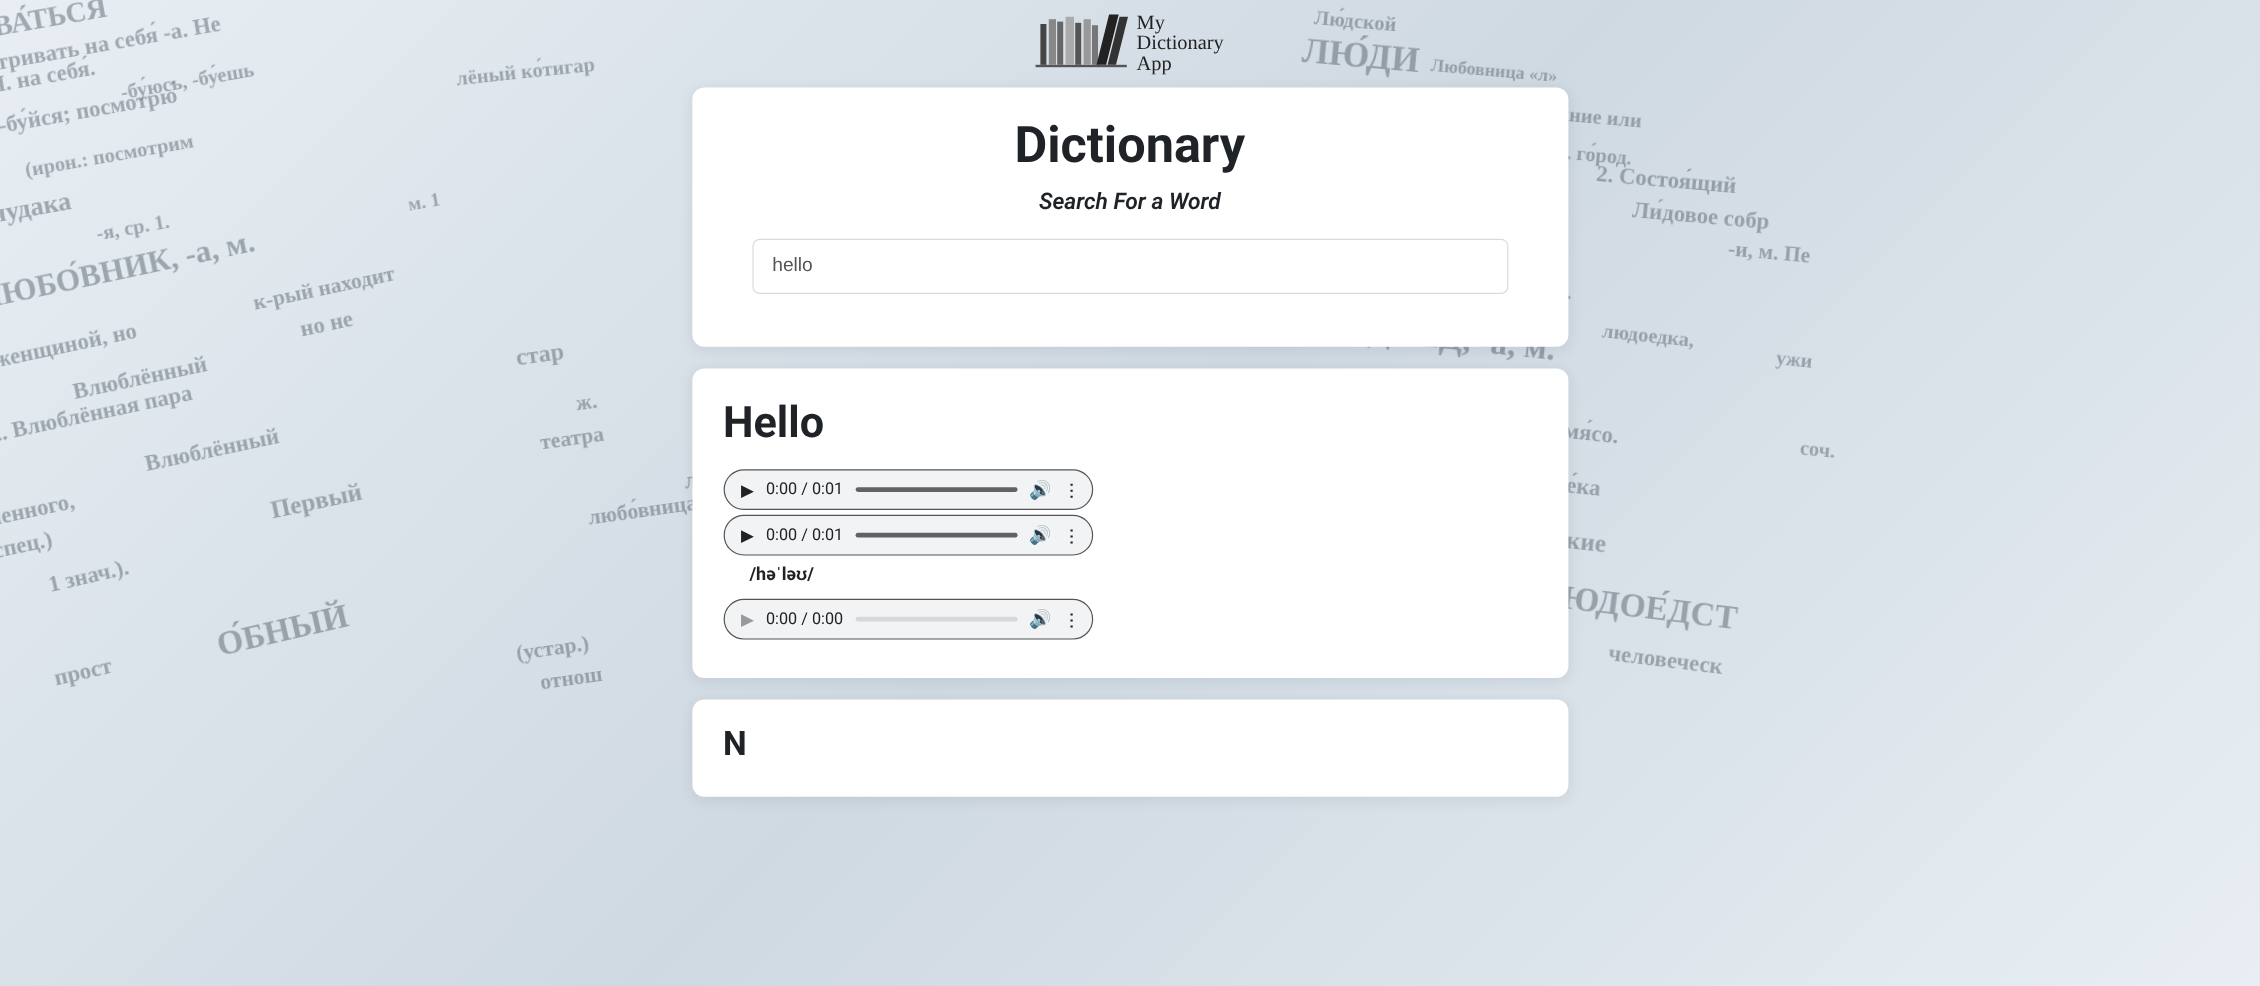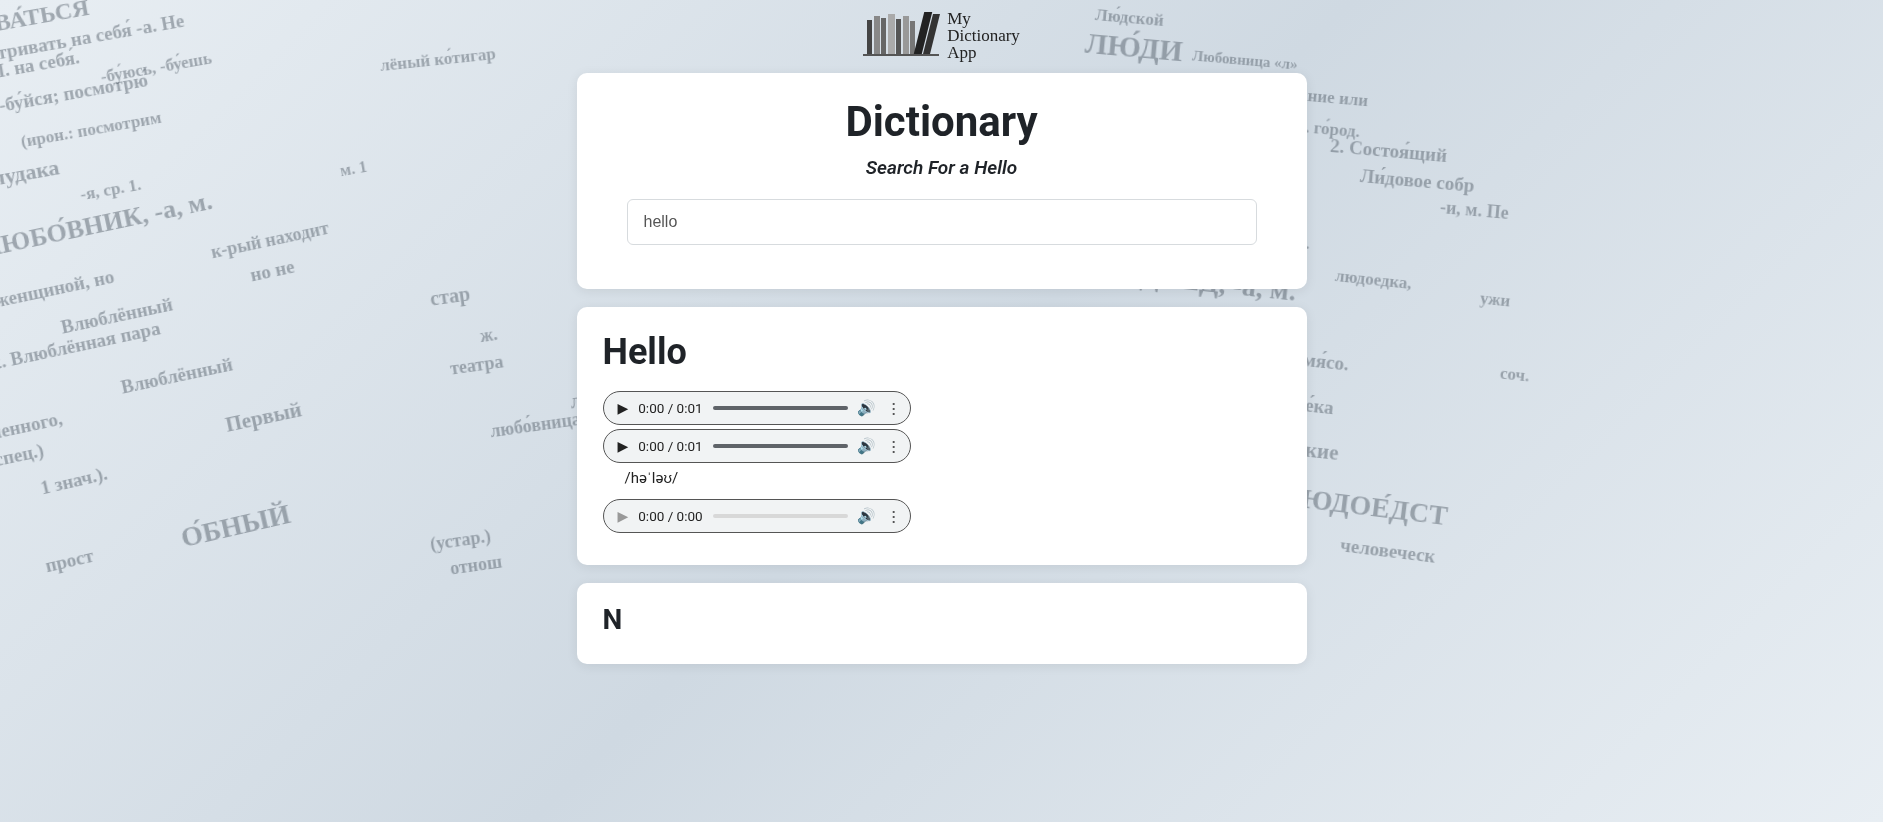--- a/index.html
+++ b/index.html
@@ -184,20 +184,21 @@
   cursor: pointer;
   color: #222;
   letter-spacing: -2px;
   transform: rotate(90deg);
 }
 
 .phonetic {
   font-size: 15px;
   color: #222;
   margin: 6px 0 12px 22px;
+  font-weight: bold;
 }
 
 .pos-card {
   padding: 20px 26px 28px;
 }
 
 .pos-heading {
   font-size: 28px;
   font-weight: 700;
   color: #1f2328;
@@ -285,21 +286,21 @@
     </div>
     <div class="logo-text">
       <div>My</div>
       <div>Dictionary</div>
       <div>App</div>
     </div>
   </div>
 
   <div class="card search-card">
     <h1 class="title">Dictionary</h1>
-    <div class="subtitle">Search For a Hello</div>
+    <div class="subtitle">Search For a Word</div>
     <input type="text" class="search-input" value="hello" style="">
   </div>
 
   <div class="card result-card">
     <h2 class="word-heading">Hello</h2>
     <div id="players">
         <div class="audio-row">
           <div class="audio-player">
             <span class="play-btn">▶</span>
             <span class="time">0:00 / 0:01</span>

